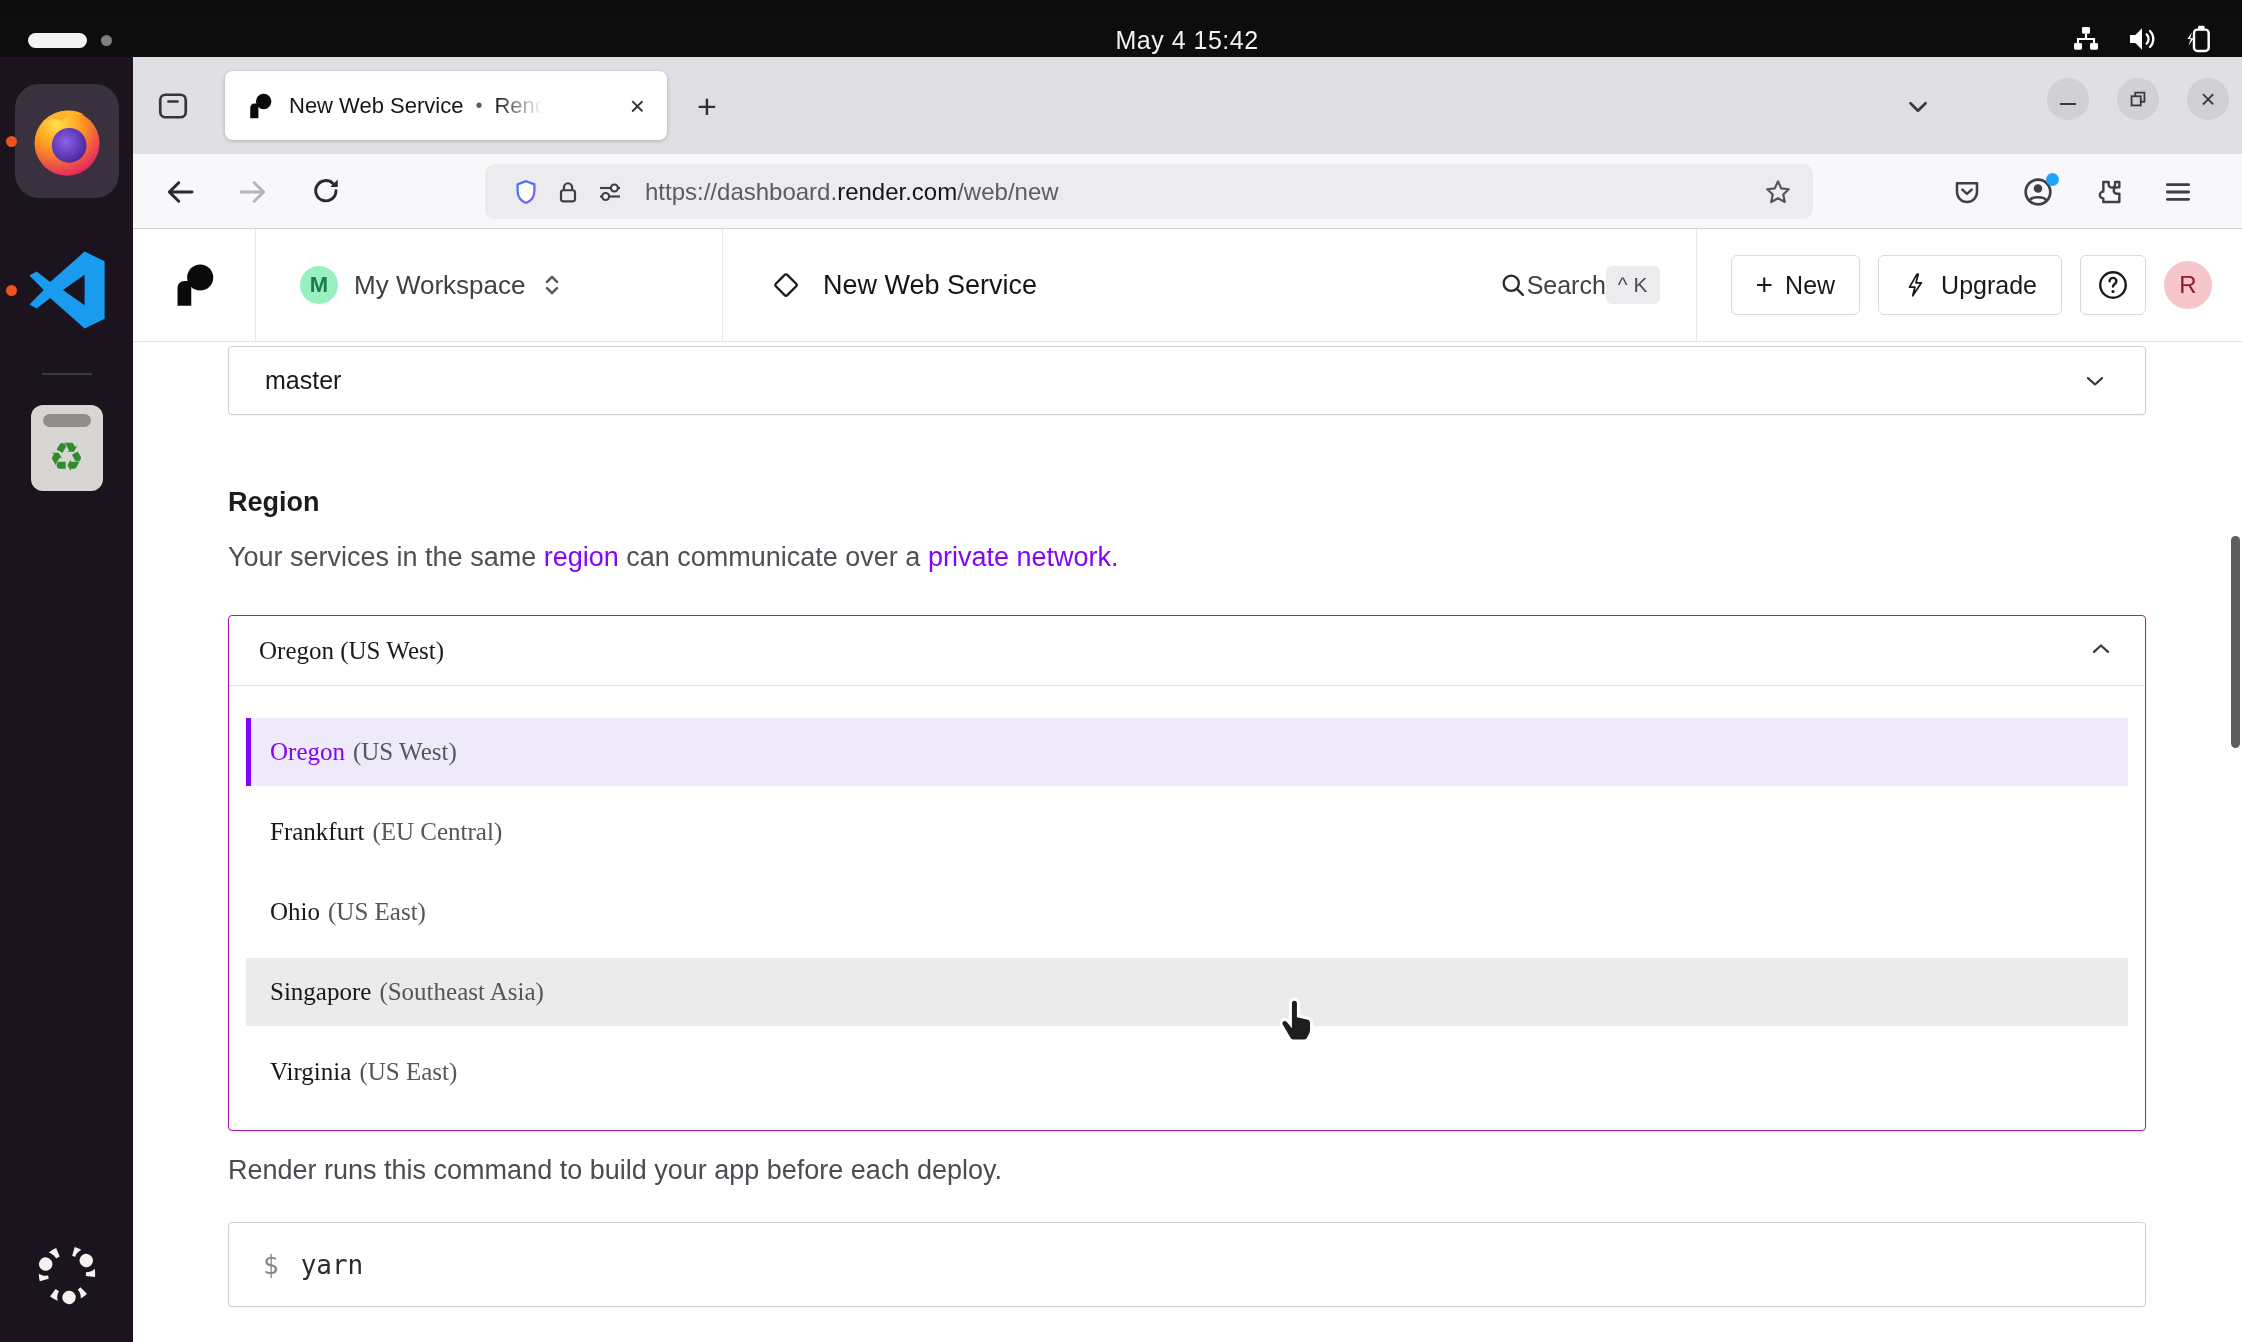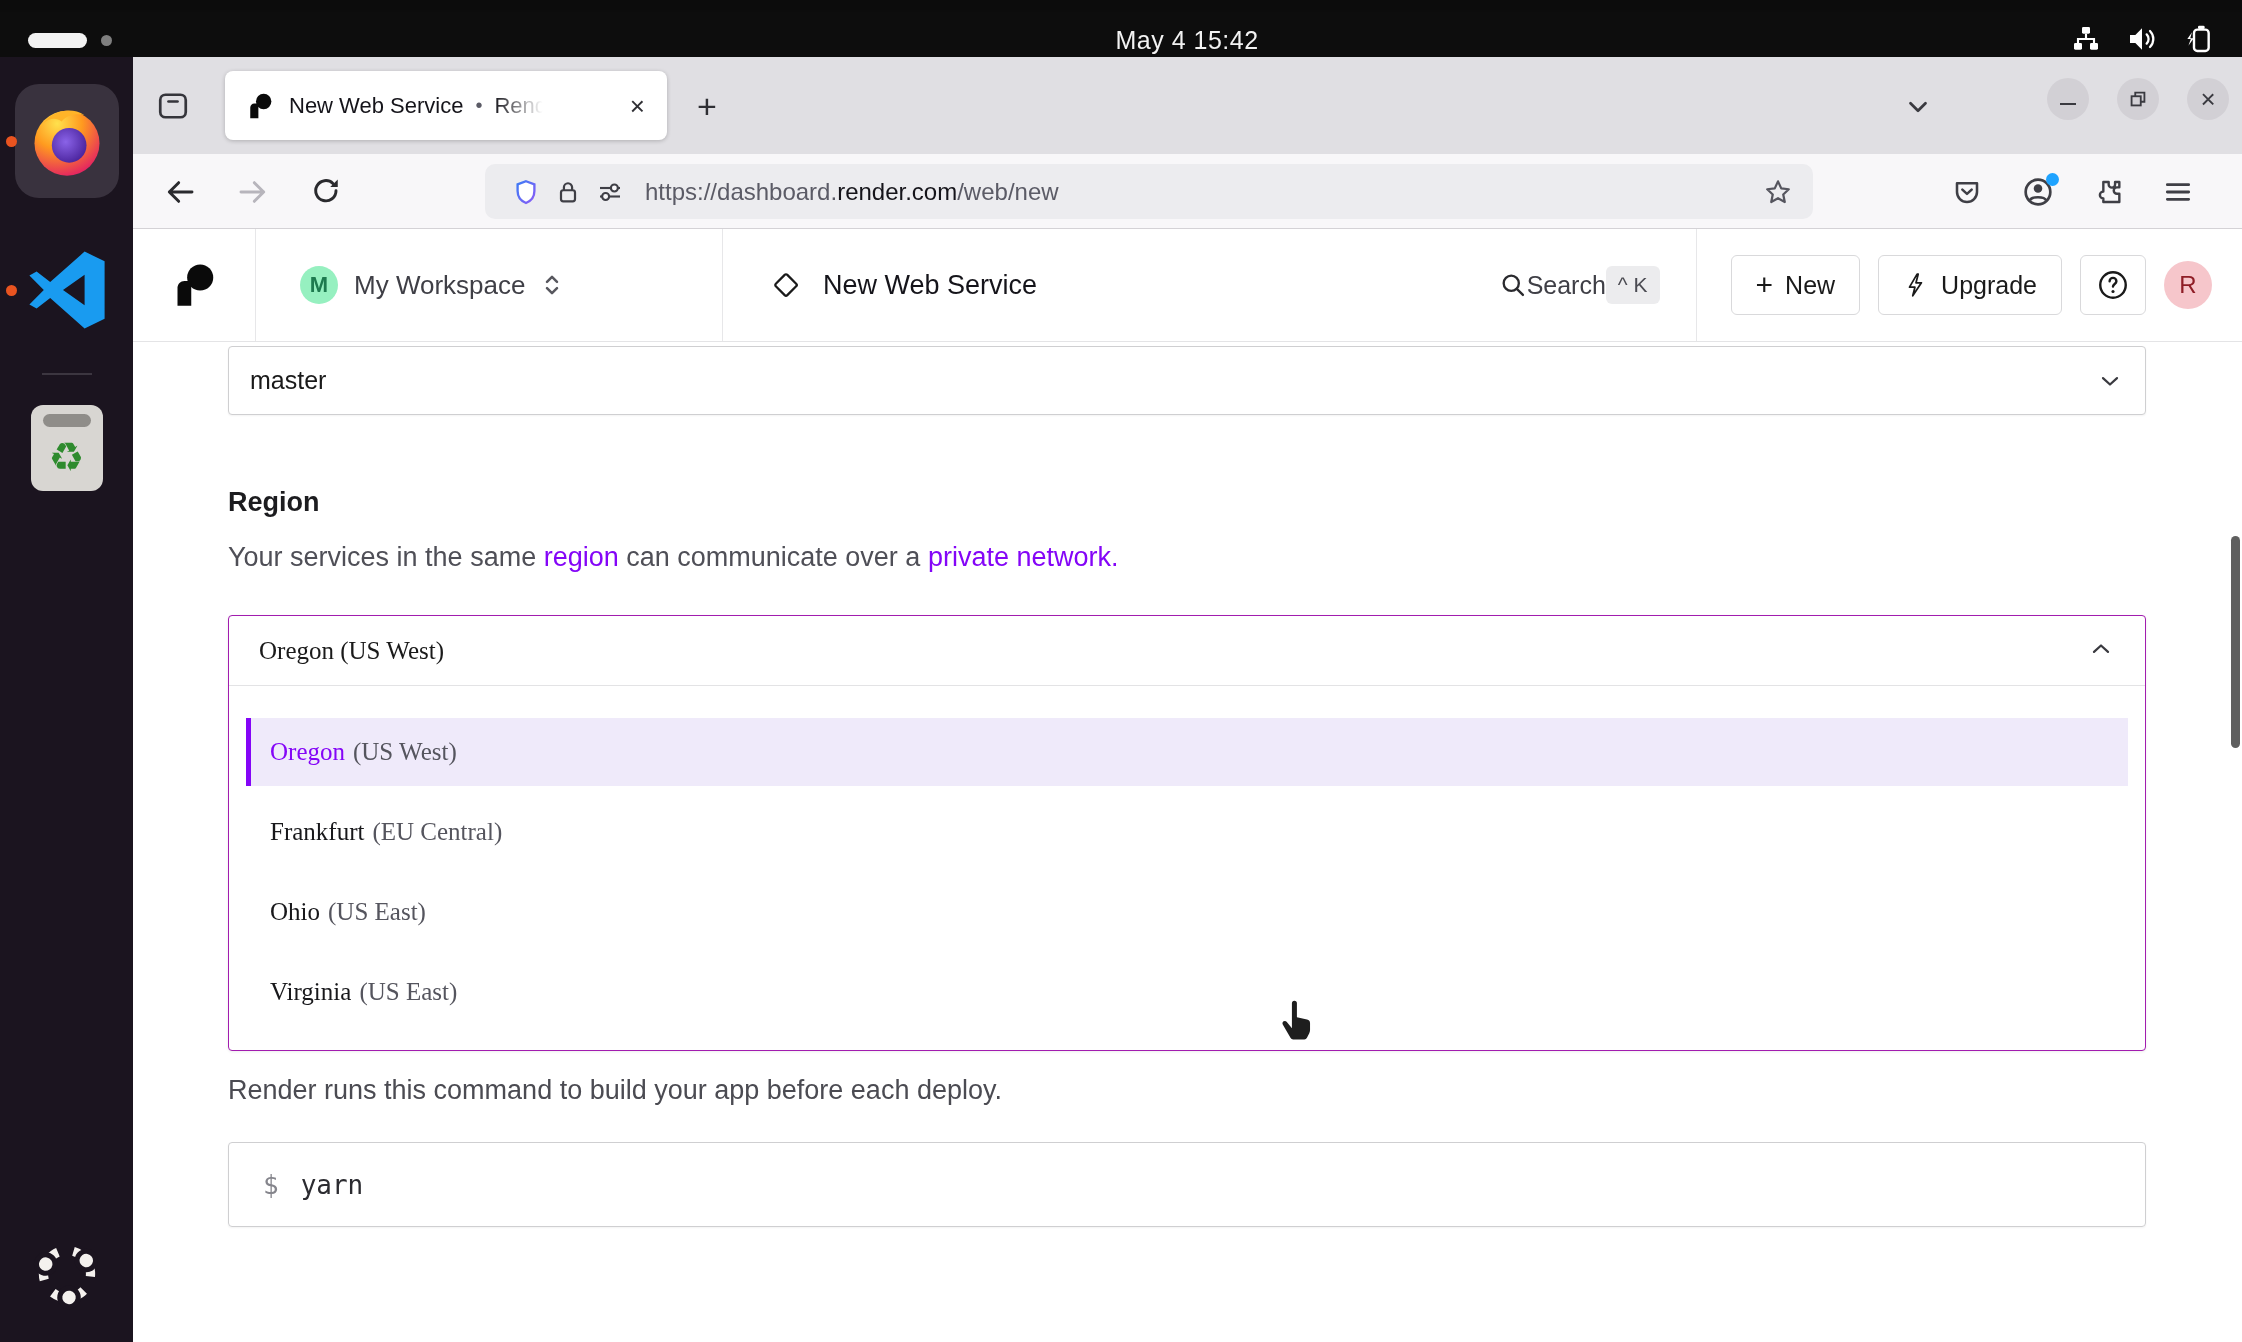--- a/index.html
+++ b/index.html
@@ -69,21 +69,21 @@
   .search-wrap { margin-left:auto; display:flex; align-items:center; gap:0; }
   .search-label { font-size:25px; color:#3f3f46; }
   .kbd { background:#ececee; border-radius:6px; padding:7px 12px; font-size:21px; color:#4b4b52; }
   .hdr-right { padding:0 30px 0 34px; gap:18px; }
   .btn { height:60px; border:1px solid #d9d9db; border-radius:6px; background:#fff; display:flex; align-items:center; gap:12px; padding:0 24px; font-size:25px; color:#1a1a1a; }
   .btn-help { width:66px; justify-content:center; padding:0; }
   .acct-avatar { width:48px; height:48px; border-radius:50%; background:#f6c6cb; color:#8f1d26; display:flex; align-items:center; justify-content:center; font-size:24px; font-weight:500; }
 
   
   .content { position:absolute; left:0; top:285px; width:2109px; height:1000px; background:#fff; padding:4px 96px 0 95px; }
-  .select-box { height:69px; border:1px solid #cfcfd1; border-radius:4px; display:flex; align-items:center; padding:0 21px; box-shadow:0 1px 2px rgba(0,0,0,.05); background:#fff; }
+  .select-box { height:69px; border:1px solid #cfcfd1; border-radius:4px; display:flex; align-items:center; padding:0 36px; box-shadow:0 1px 2px rgba(0,0,0,.05); background:#fff; }
   .select-box .val { font-size:25px; color:#1a1a1a; }
   .select-box .chev { margin-left:auto; display:flex; }
   .section-heading { margin-top:72px; font-size:27px; font-weight:700; color:#1c1c1f; }
   .section-desc { margin-top:24px; font-size:27px; color:#4f4f57; }
   .section-desc .lnk { color:#8405f7; text-decoration:none; }
   .region-wrap { margin-top:42px; border:1px solid #a21caf; border-radius:4px; box-shadow:0 1px 3px rgba(0,0,0,.07); background:#fff;font-family:Liberation Serif, serif; }
   .region-head { height:70px; display:flex; align-items:center; padding:0 30px; border-bottom:1px solid #e3e3e5; }
   .region-head .val { font-size:25px; color:#1a1a1a; }
   .region-options { padding:32px 17px 24px; }
   .opt { height:68px; display:flex; align-items:center; padding-left:24px; margin-bottom:12px; font-size:25px; }
@@ -378,20 +378,24 @@
           <span class="detail">(US West)</span>
         </div>
         <div class="opt">
           <span class="city">Frankfurt</span>
           <span class="detail">(EU Central)</span>
         </div>
         <div class="opt">
           <span class="city">Ohio</span>
           <span class="detail">(US East)</span>
         </div>
+        <div class="opt hover">
+          <span class="city">Singapore</span>
+          <span class="detail">(Southeast Asia)</span>
+        </div>
         <div class="opt">
           <span class="city">Virginia</span>
           <span class="detail">(US East)</span>
         </div>
       </div>
     </div>
 
     <div class="build-desc">Render runs this command to build your app before each deploy.</div>
     <div class="cmd-box">
       <span class="prompt">$</span>

